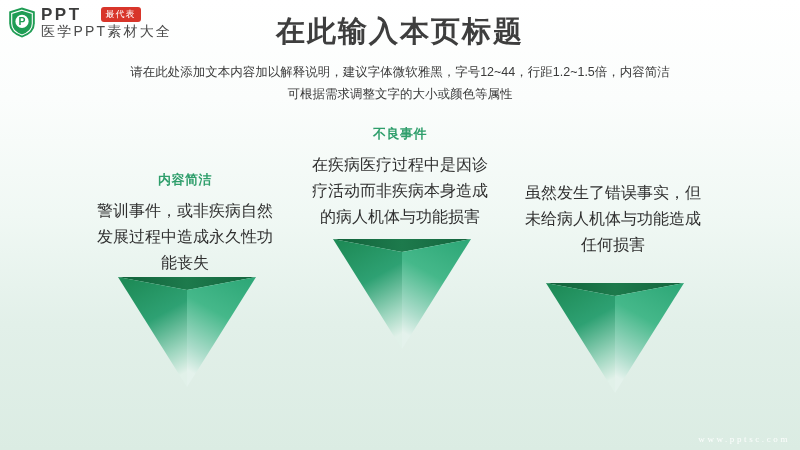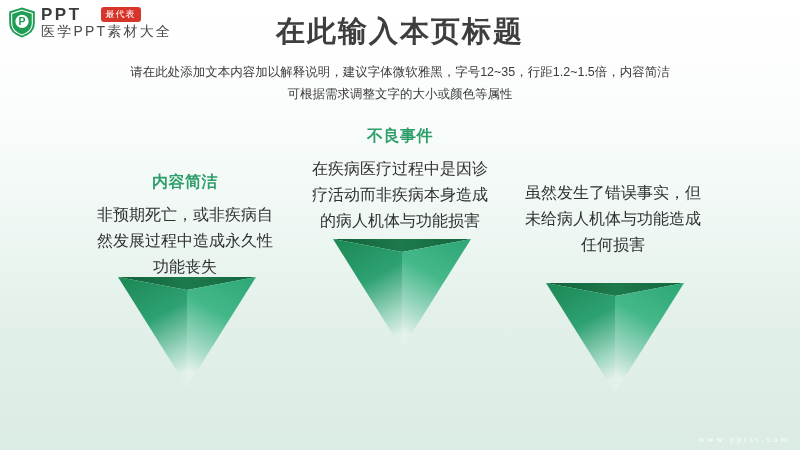--- a/index.html
+++ b/index.html
@@ -100,21 +100,21 @@
   .col {
     position: absolute;
     width: 200px;
     text-align: center;
   }
   #col-0 { left: 85px;  top: 172px; }
   #col-1 { left: 300px; top: 126px; }
   #col-2 { left: 513px; top: 180px; }
 
   .col-heading {
-    font-size: 16px;
+    font-size: 13px;
     font-weight: bold;
     color: #2e9e6b;
     line-height: 1.3;
     margin-bottom: 9px;
     letter-spacing: 0.5px;
   }
   .col-body {
     font-size: 16px;
     color: #2f2f2f;
     line-height: 1.62;
@@ -158,27 +158,27 @@
         <span class="logo-ppt">PPT</span>
         <span class="logo-badge">最代表</span>
       </div>
       <div class="logo-sub">医学PPT素材大全</div>
     </div>
   </div>
 
   <div id="page-title">在此输入本页标题</div>
 
   <div id="subtitle">
-    <span>请在此处添加文本内容加以解释说明，建议字体微软雅黑，字号12~35，行距1.2~1.5倍，内容简洁</span>
+    <span>请在此处添加文本内容加以解释说明，建议字体微软雅黑，字号12~44，行距1.2~1.5倍，内容简洁</span>
     <span>可根据需求调整文字的大小或颜色等属性</span>
   </div>
 
   <div class="col" id="col-0">
     <div class="col-heading">内容简洁</div>
-    <div class="col-body">非预期死亡，或非疾病自然发展过程中造成永久性功能丧失</div>
+    <div class="col-body">警训事件，或非疾病自然发展过程中造成永久性功能丧失</div>
   </div>
 
   <div class="col" id="col-1">
     <div class="col-heading">不良事件</div>
     <div class="col-body">在疾病医疗过程中是因诊疗活动而非疾病本身造成的病人机体与功能损害</div>
   </div>
 
   <div class="col" id="col-2">
     <div class="col-body">虽然发生了错误事实，但未给病人机体与功能造成任何损害</div>
   </div>

